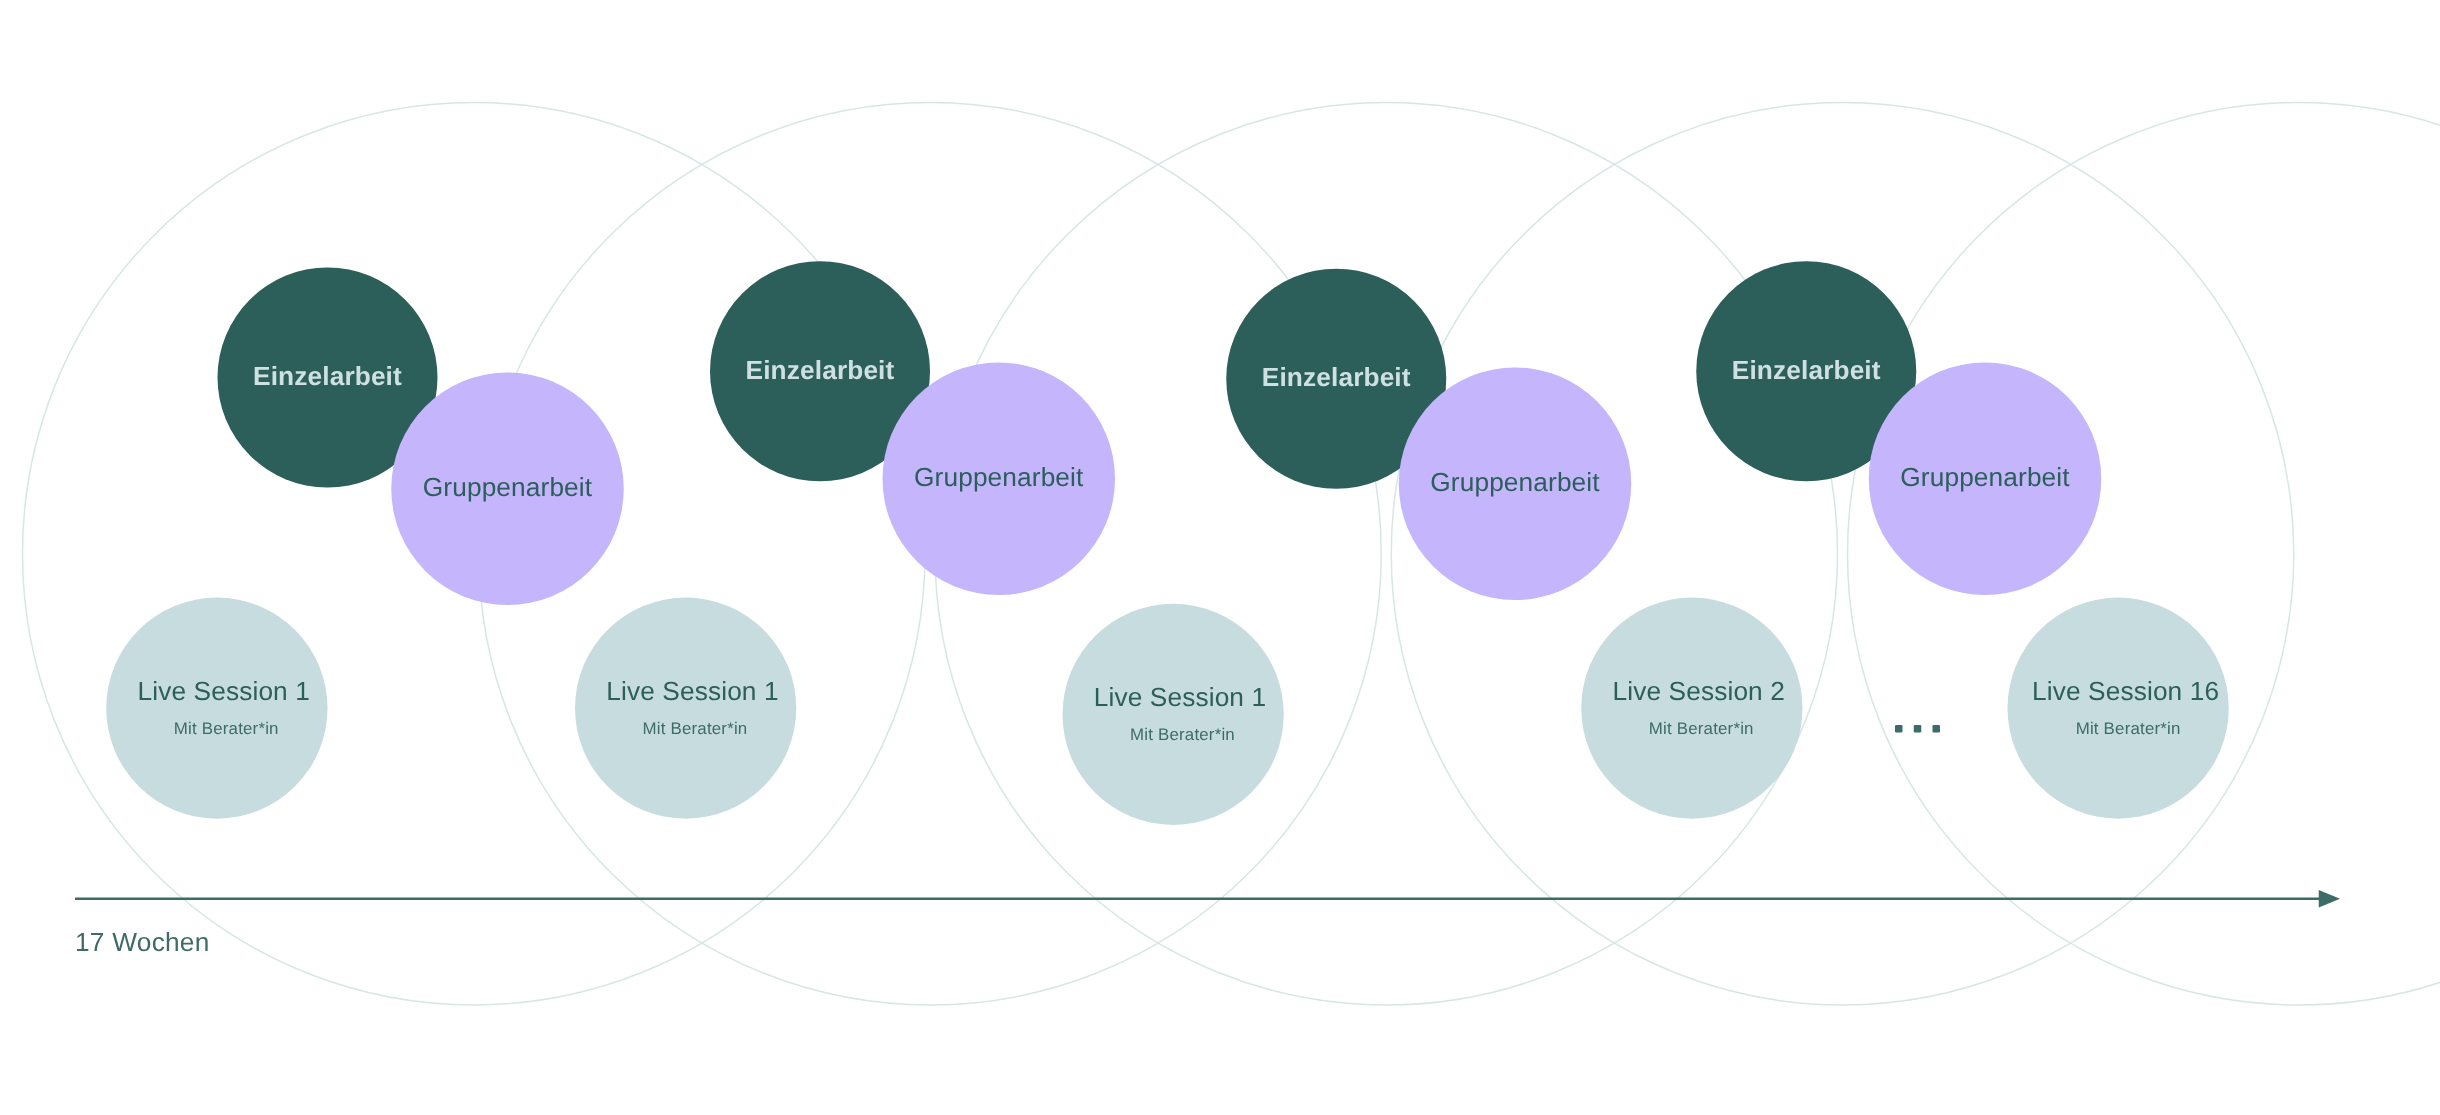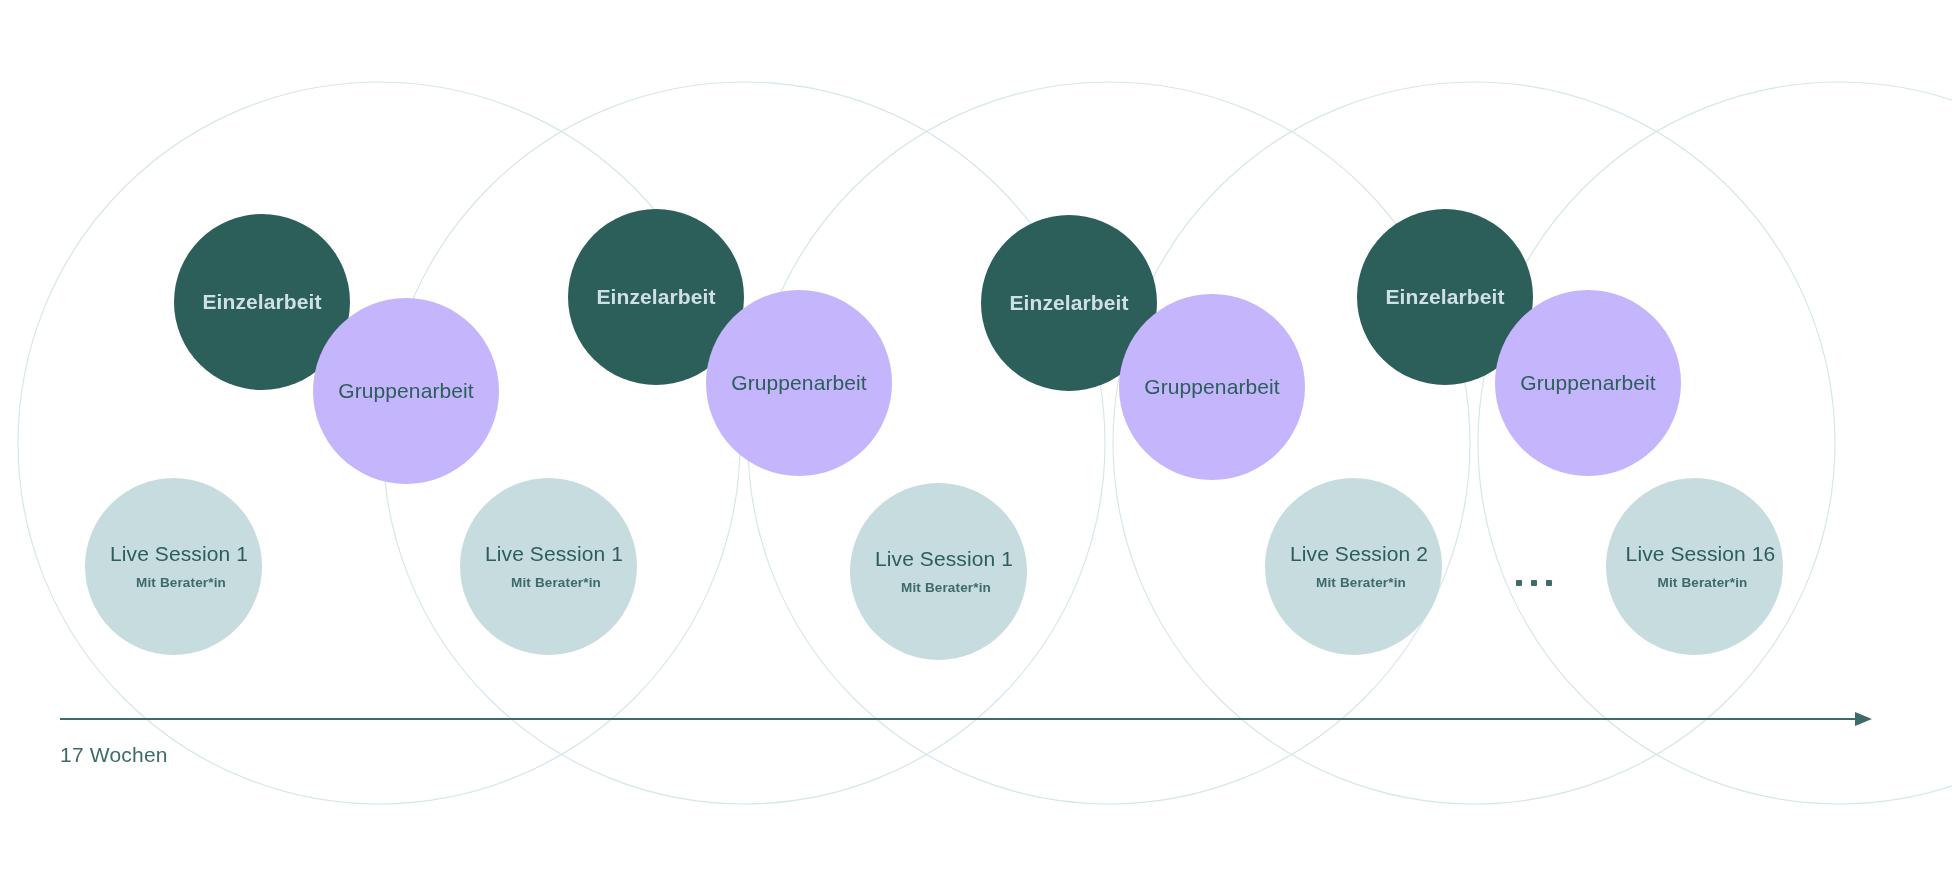--- a/index.html
+++ b/index.html
@@ -62,21 +62,21 @@
   .bubble-session .bubble-title {
     color: #2C5E5A;
     font-size: 21px;
     font-weight: 400;
     letter-spacing: 0.1px;
     margin-left: 12px;
   }
   .bubble-session .bubble-sub {
     color: #3D6B67;
     font-size: 13.5px;
-    font-weight: 700;
+    font-weight: 400;
     margin-top: 9px;
     letter-spacing: 0.15px;
     margin-left: 16px;
   }
   .bubble-title, .bubble-sub {
     display: block;
     white-space: nowrap;
   }
   #ellipsis {
     position: absolute;

